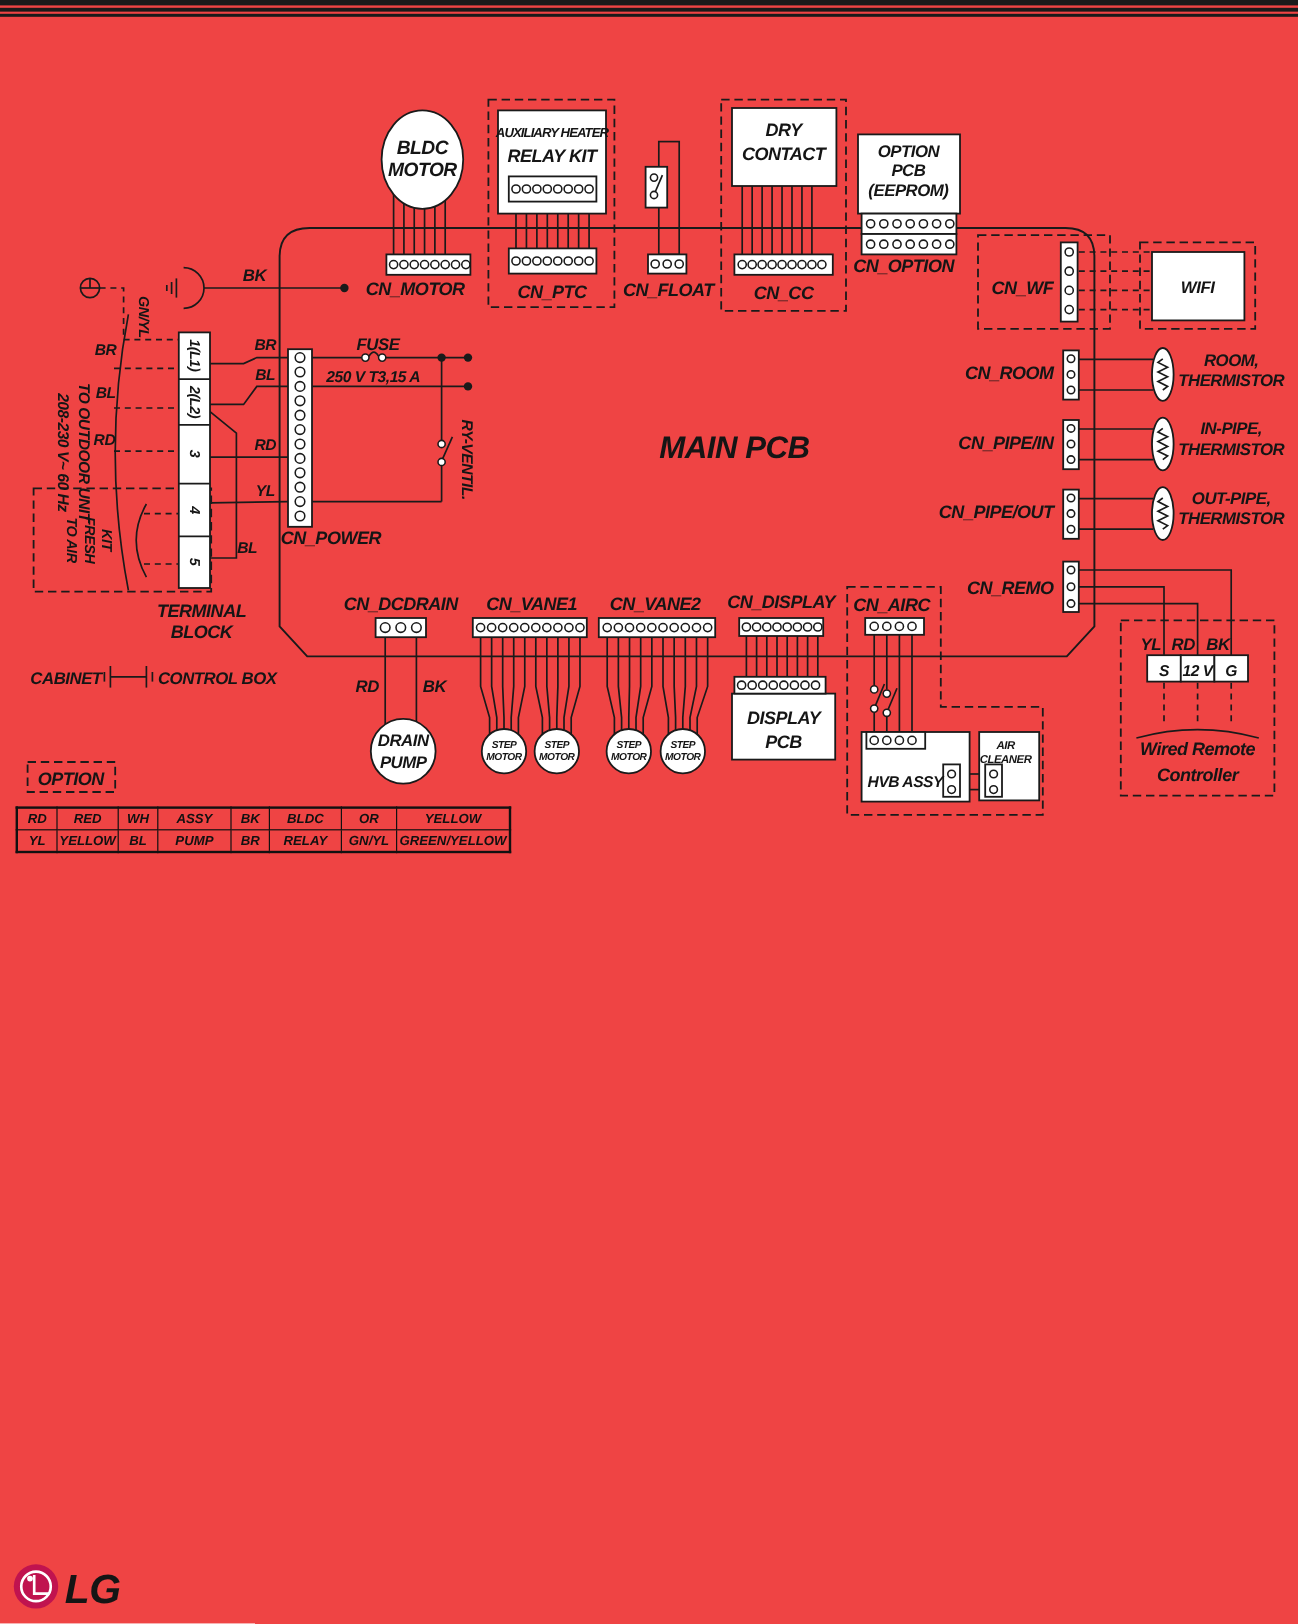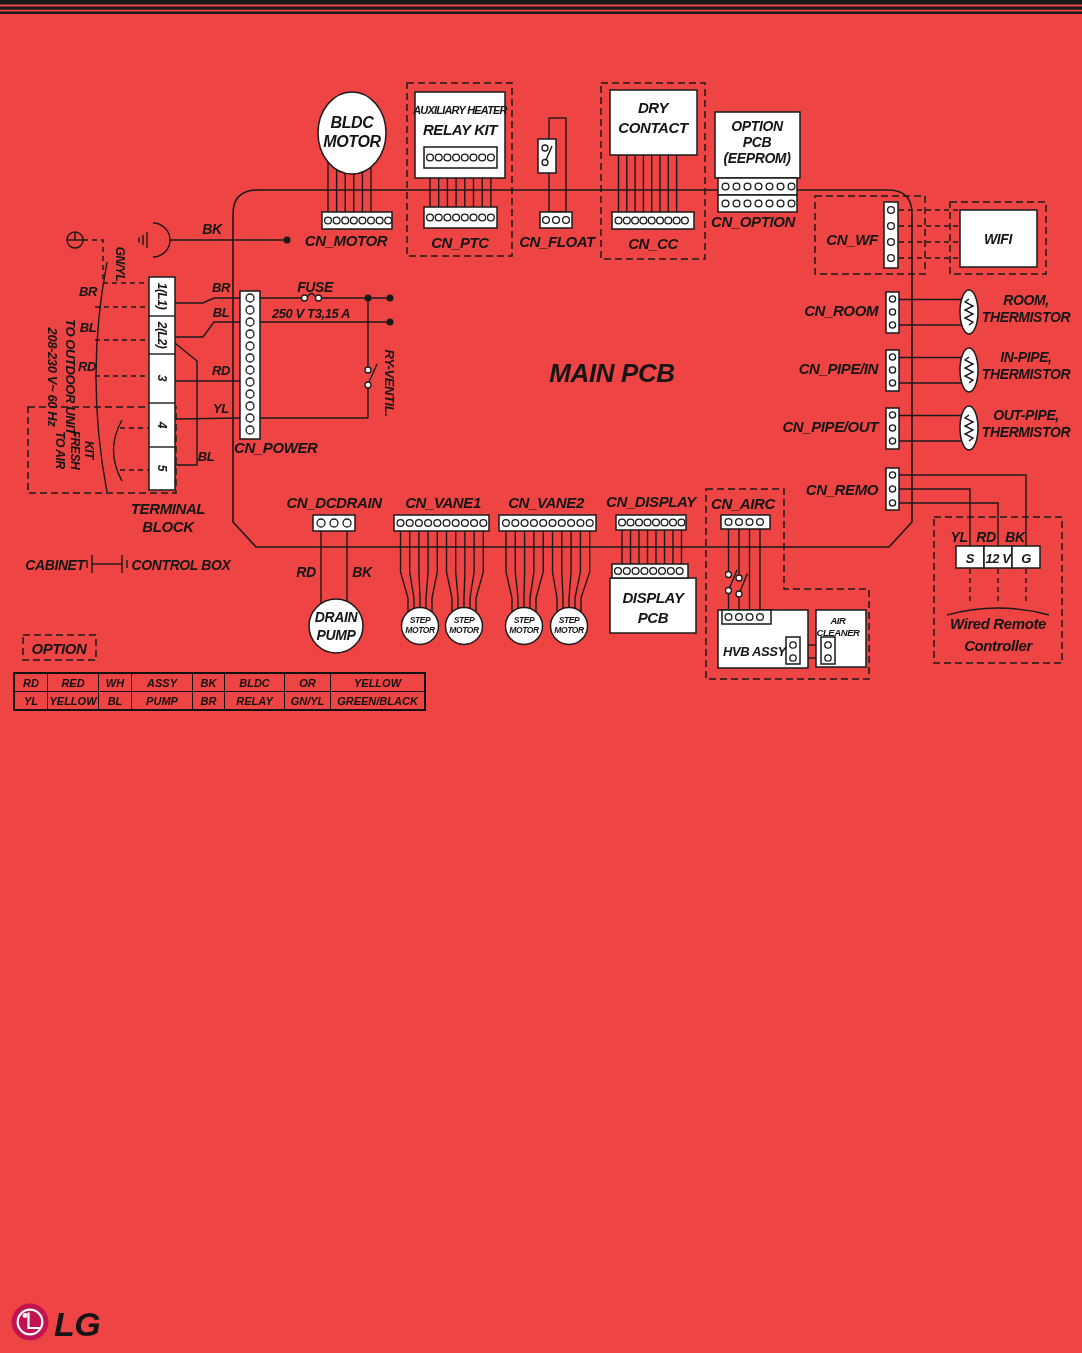--- a/index.html
+++ b/index.html
@@ -535,18 +535,18 @@
     <td style="width:93px">YELLOW</td>
   </tr>
   <tr>
     <td>YL</td>
     <td>YELLOW</td>
     <td>BL</td>
     <td>PUMP</td>
     <td>BR</td>
     <td>RELAY</td>
     <td>GN/YL</td>
-    <td>GREEN/BLACK</td>
+    <td>GREEN/YELLOW</td>
   </tr>
 </tbody>
     </table>
 
 </div>
 
 </body></html>

